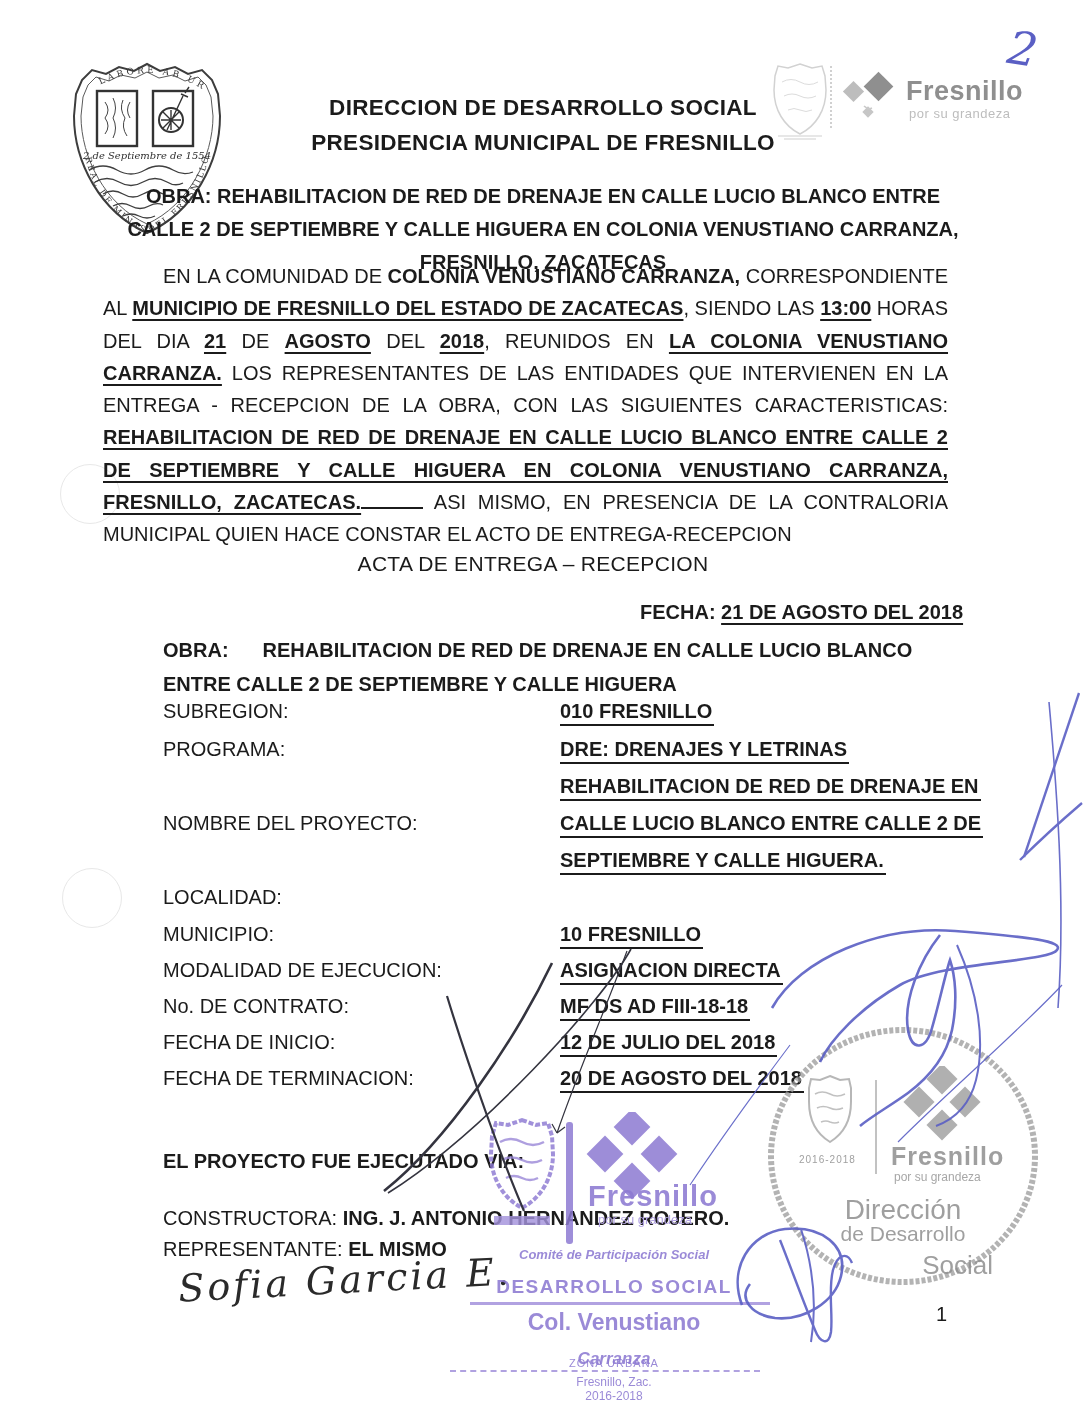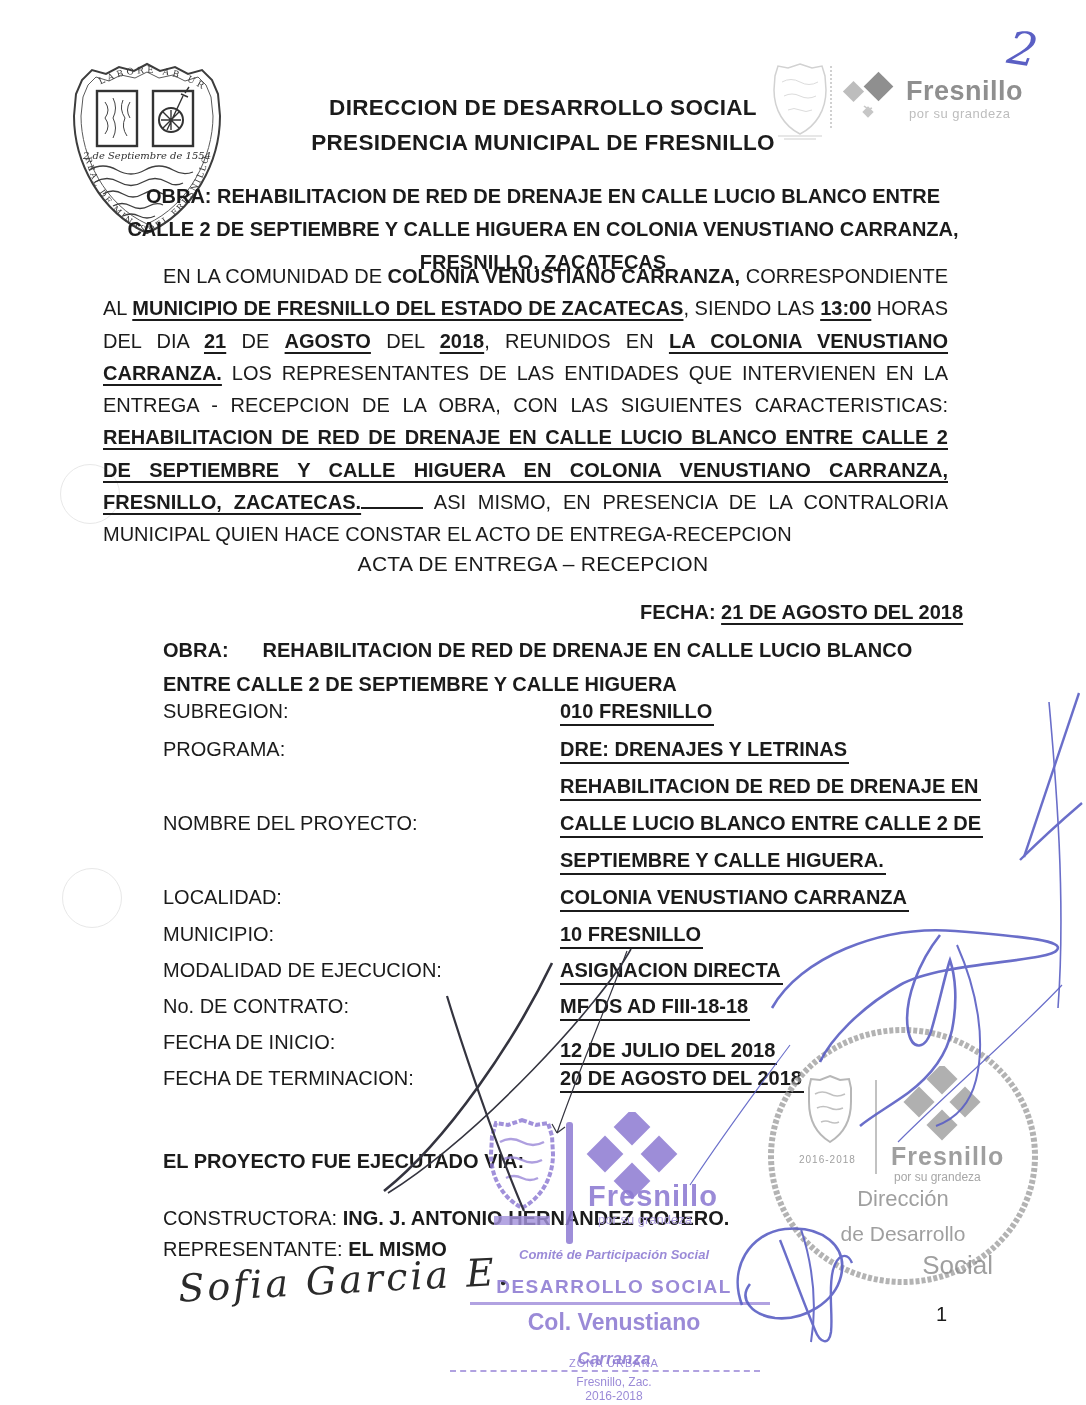--- a/index.html
+++ b/index.html
@@ -111,33 +111,32 @@
   <div class="fvalwrap" style="top:738px;"><span class="fval"> DRE: DRENAJES Y LETRINAS</span></div>
 
   <div class="fvalwrap" style="top:775px;"><span class="fval">REHABILITACION DE RED DE DRENAJE EN</span></div>
 
   <div class="flabel" style="top:812px;">NOMBRE DEL PROYECTO:</div>
   <div class="fvalwrap" style="top:812px;"><span class="fval">CALLE LUCIO BLANCO ENTRE CALLE 2 DE</span></div>
 
   <div class="fvalwrap" style="top:849px;"><span class="fval">SEPTIEMBRE Y CALLE HIGUERA.</span></div>
 
   <div class="flabel" style="top:886px;">LOCALIDAD:</div>
-  <div class="fvalwrap" style="top:886px;"><span class="fval">COLONIA VENUSTIANO CARRANZA</span></div>
 
   <div class="flabel" style="top:923px;">MUNICIPIO:</div>
   <div class="fvalwrap" style="top:923px;"><span class="fval">10 FRESNILLO</span></div>
 
   <div class="flabel" style="top:959px;">MODALIDAD DE EJECUCION:</div>
   <div class="fvalwrap" style="top:959px;"><span class="fval">ASIGNACION DIRECTA</span></div>
 
   <div class="flabel" style="top:995px;">No. DE CONTRATO:</div>
   <div class="fvalwrap" style="top:995px;"><span class="fval">MF DS AD FIII-18-18</span></div>
 
   <div class="flabel" style="top:1031px;">FECHA DE INICIO:</div>
-  <div class="fvalwrap" style="top:1031px;margin-top:8px;"><span class="fval">12 DE JULIO DEL 2018</span></div>
+  <div class="fvalwrap" style="top:1031px;"><span class="fval">12 DE JULIO DEL 2018</span></div>
 
   <div class="flabel" style="top:1067px;">FECHA DE TERMINACION:</div>
   <div class="fvalwrap" style="top:1067px;"><span class="fval">20 DE AGOSTO  DEL 2018</span></div>
 
   <div class="abs footer-line b" style="top:1150px;">EL PROYECTO FUE EJECUTADO VIA:</div>
   <div class="abs footer-line" style="top:1238px;"><span>REPRESENTANTE: </span><span class="b">EL MISMO</span></div>
   <div class="abs footer-line" style="top:1207px;"><span>CONSTRUCTORA: </span><span class="b">ING. J. ANTONIO HERNANDEZ ROJERO.</span></div>
 
   <div class="abs hand" style="left:178px;top:1258px;font-size:38px;letter-spacing:3px;transform:rotate(-3deg);">Sofia Garcia E.</div>
 
@@ -176,21 +175,21 @@
     <div class="abs gray-stamp-txt" style="left:36px;top:132px;font-size:10px;letter-spacing:1px;">2016-2018</div>
     <div class="abs" style="left:112px;top:58px;width:2px;height:94px;background:#9a9a9a;opacity:.6;"></div>
     <svg class="abs" style="left:140px;top:44px;opacity:.7;" width="78" height="78" viewBox="0 0 78 78">
       <rect x="28" y="2" width="22" height="22" transform="rotate(45 39 13)" fill="#8f8f8f"></rect>
       <rect x="51" y="25" width="22" height="22" transform="rotate(45 62 36)" fill="#8f8f8f"></rect>
       <rect x="28" y="48" width="22" height="22" transform="rotate(45 39 59)" fill="#8f8f8f"></rect>
       <rect x="5" y="25" width="22" height="22" transform="rotate(45 16 36)" fill="#8f8f8f"></rect>
     </svg>
     <div class="abs gray-stamp-txt b" style="left:128px;top:120px;font-size:25px;letter-spacing:1px;">Fresnillo</div>
     <div class="abs" style="left:131px;top:148px;font-size:12px;color:#a7a7a7;">por su grandeza</div>
-    <div class="abs gray-stamp-txt center" style="left:50px;top:164px;width:180px;font-size:22px;">Dirección</div>
+    <div class="abs gray-stamp-txt center" style="left:50px;top:172px;width:180px;font-size:28px;">Dirección</div>
     <div class="abs gray-stamp-txt center" style="left:50px;top:200px;width:180px;font-size:21px;">de Desarrollo</div>
     <div class="abs gray-stamp-txt center" style="left:50px;top:228px;width:180px;font-size:26px;text-align:right;">Social</div>
   </div>
 
   <div class="abs page-num">1</div>
 
   <svg class="abs" style="left:0;top:0;pointer-events:none;" width="1086" height="1405" viewBox="0 0 1086 1405">
 
     <g stroke="#34343f" fill="none">
       <path d="M631 949 C600 1005 480 1135 388 1193" stroke-width="1.6"></path>

